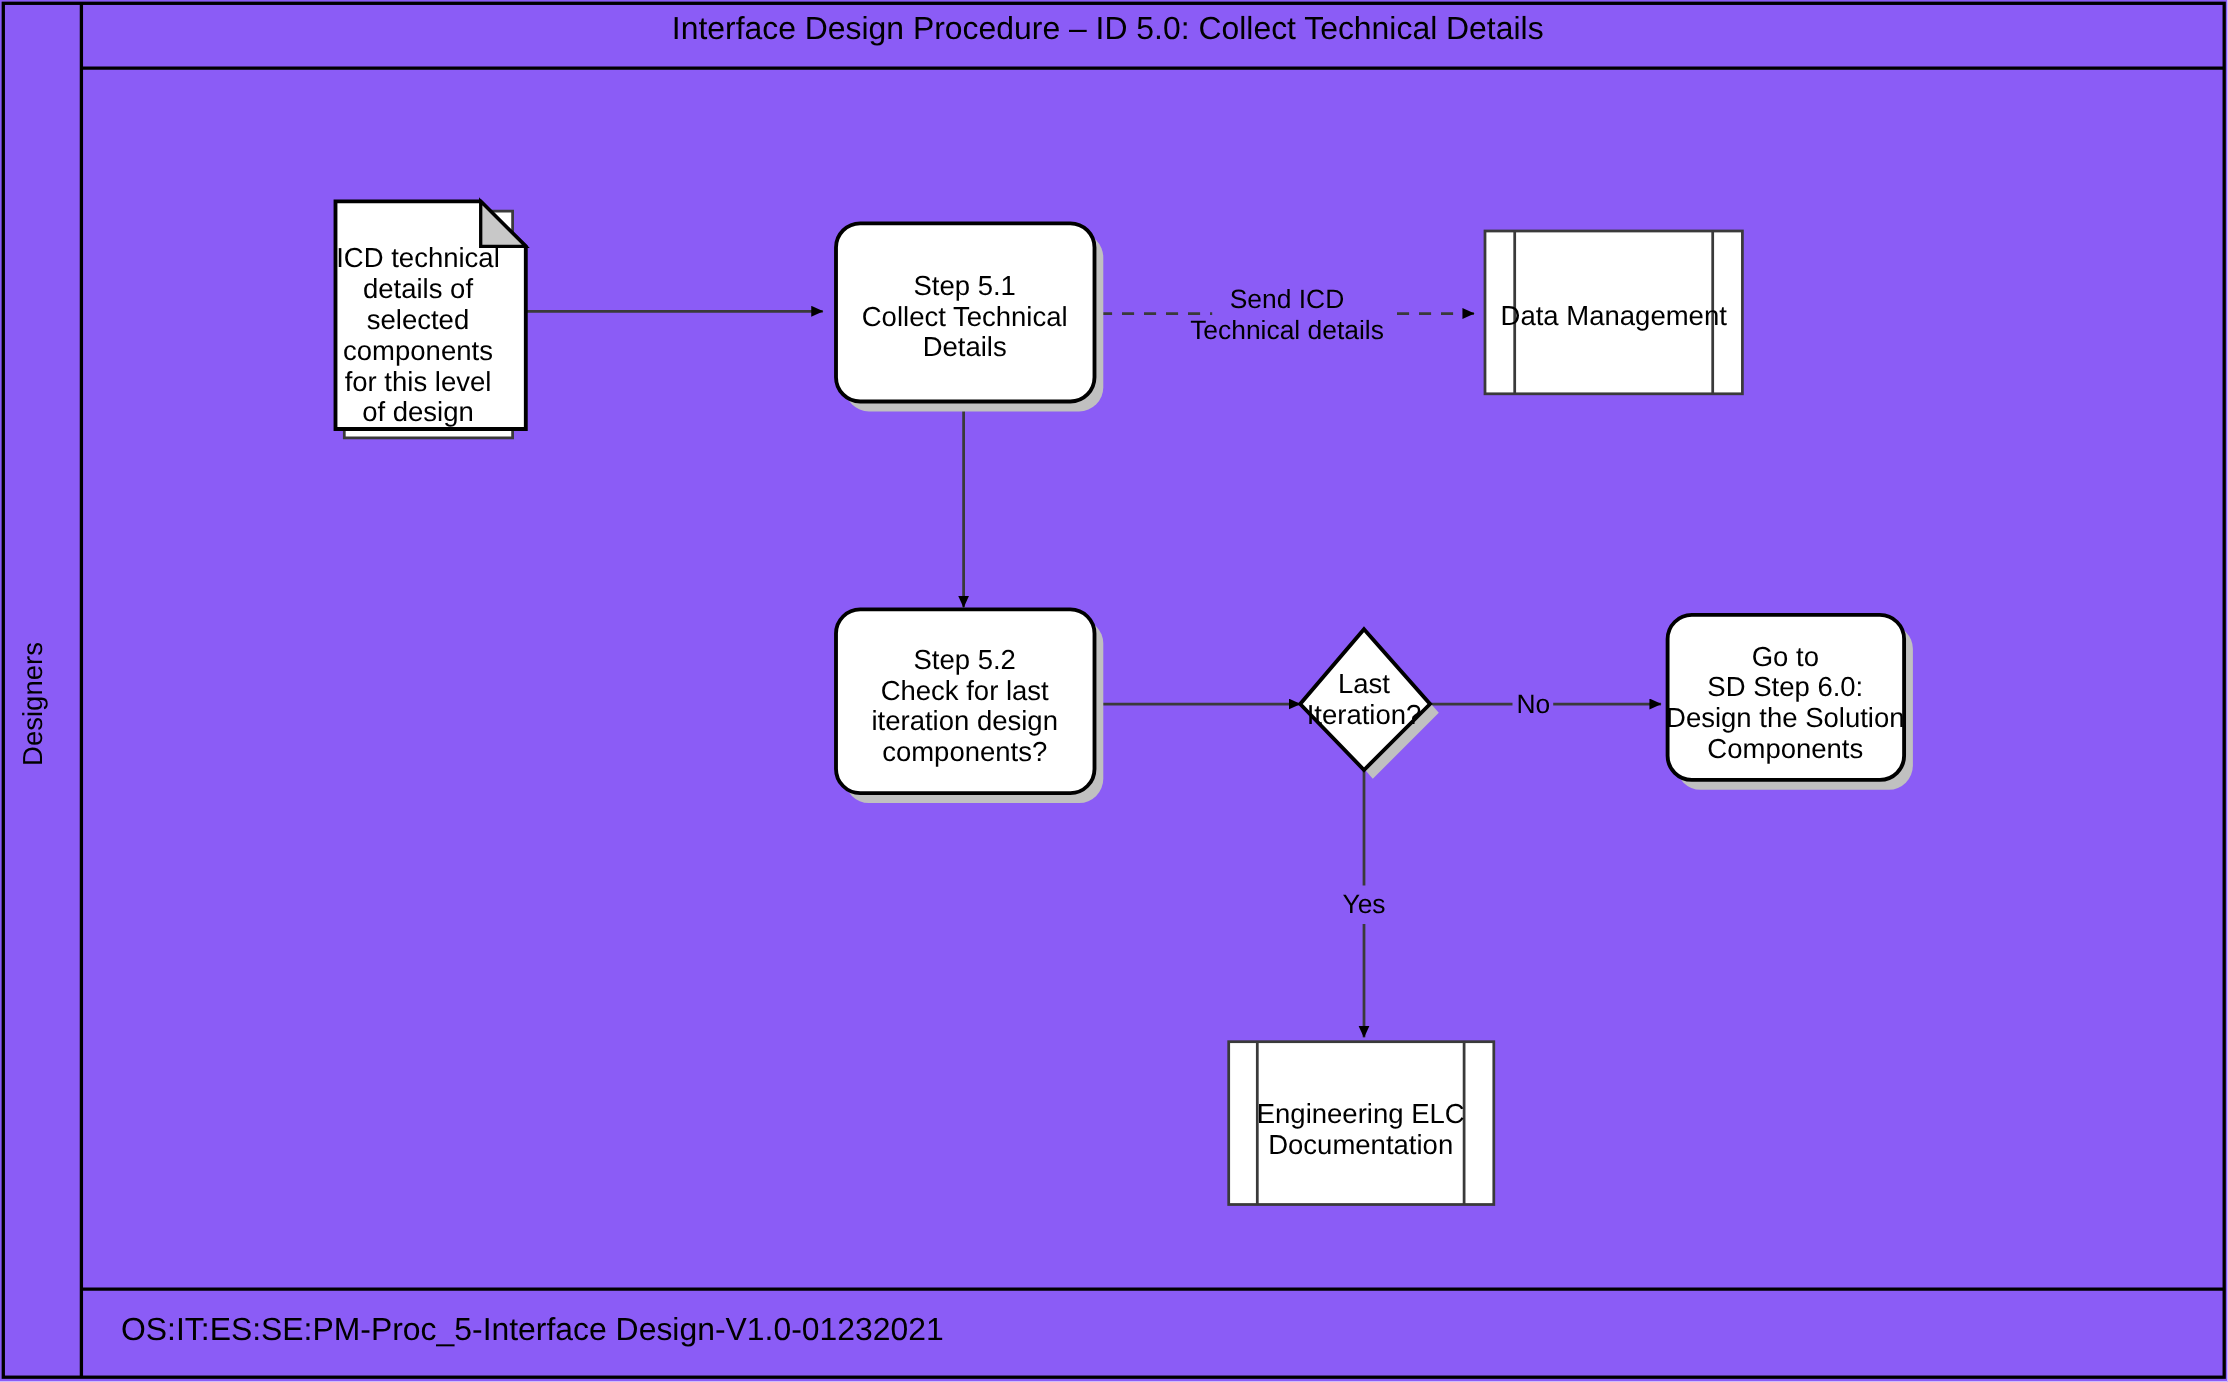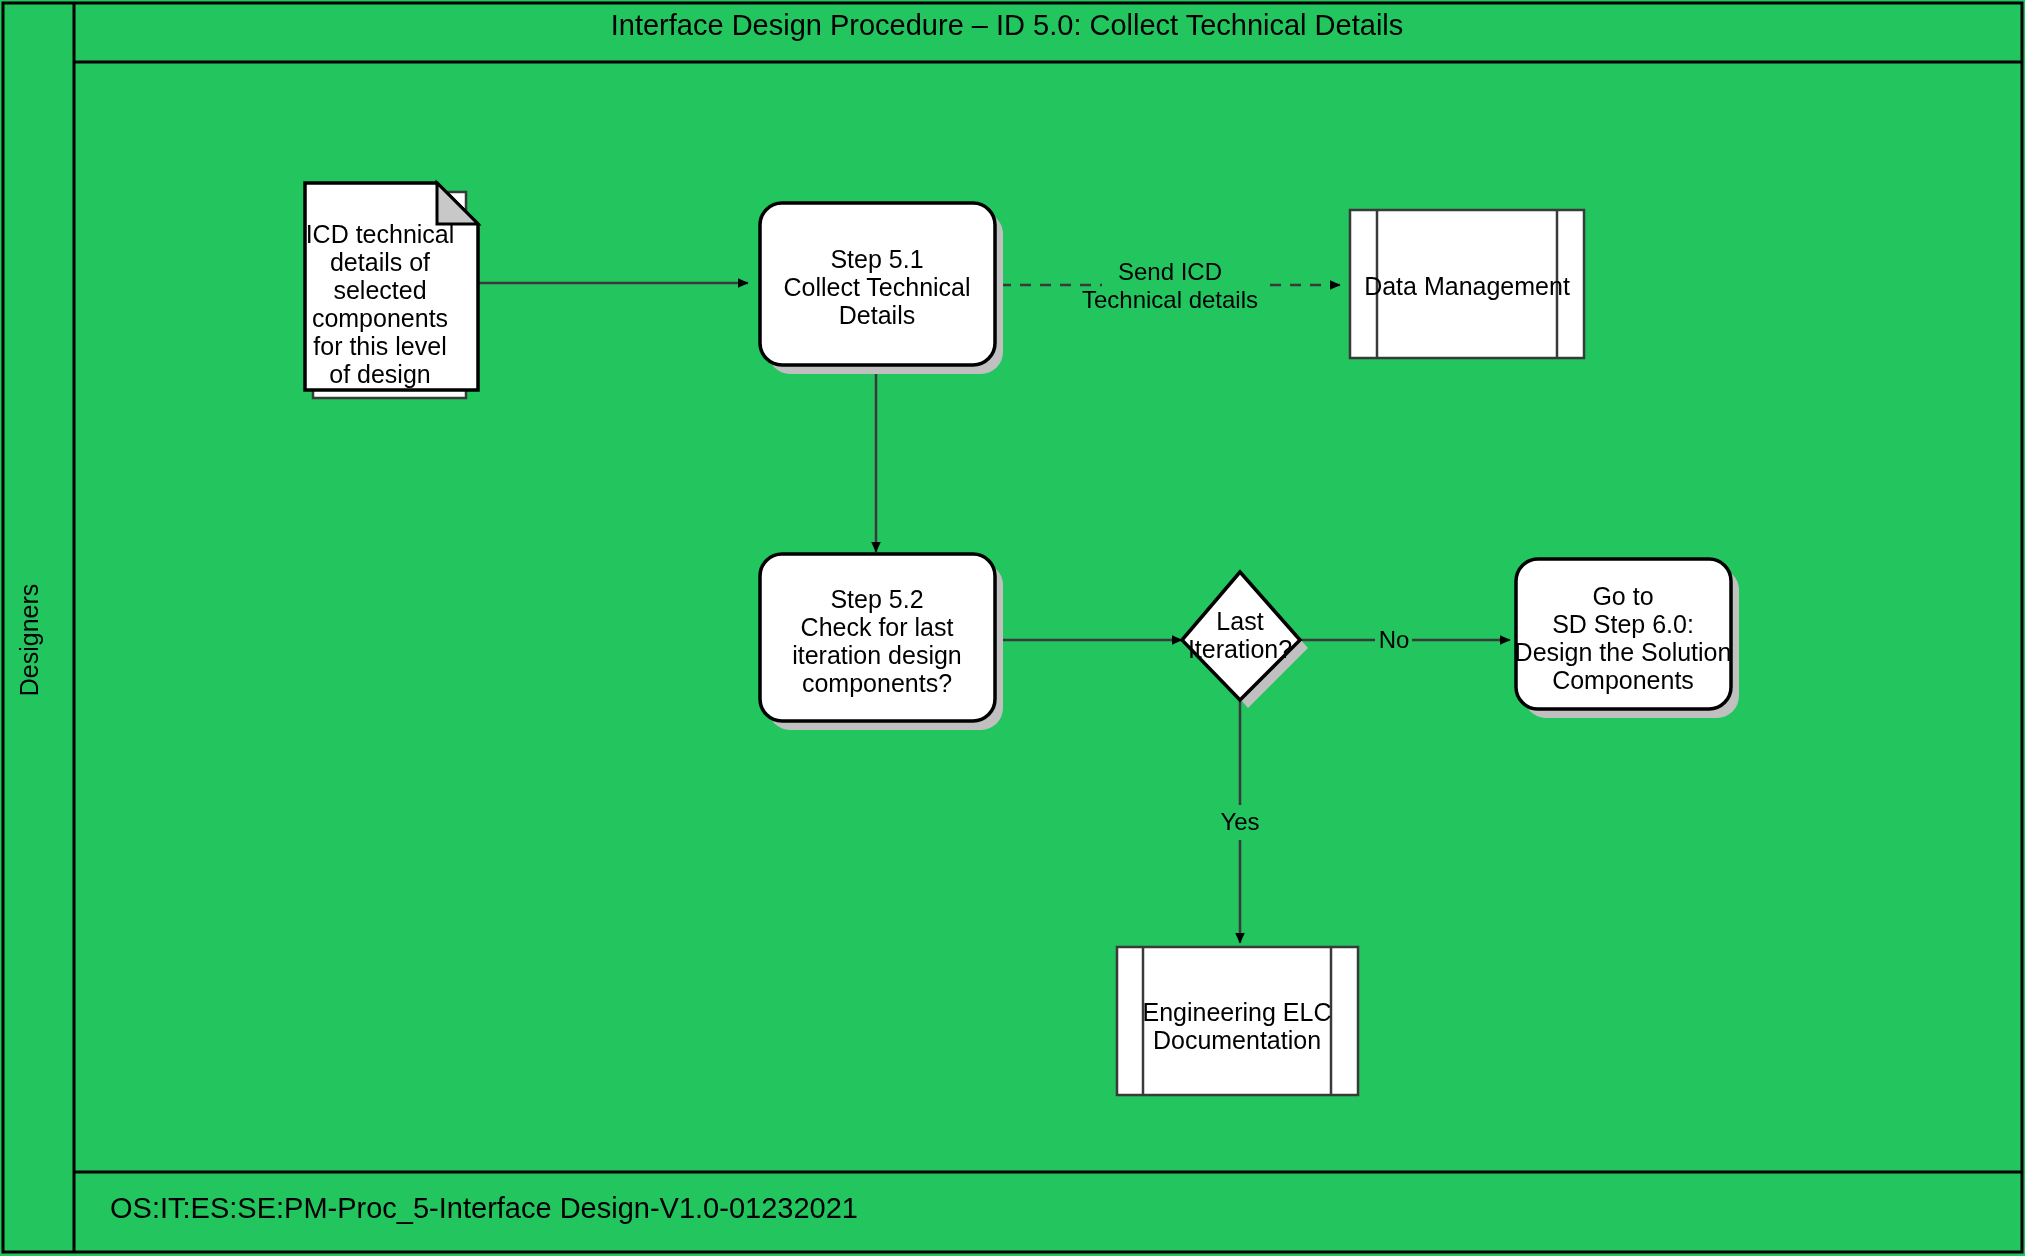--- a/index.html
+++ b/index.html
@@ -10,21 +10,21 @@
   body {
     width: 2025px;
     height: 1256px;
     font-family: "Liberation Sans", sans-serif;
     overflow: hidden;
   }
   #page {
     position: relative;
     width: 2025px;
     height: 1256px;
-    background: #22c55e;
+    background: #8b5cf6;
   }
   svg.diagram {
     position: absolute;
     left: 0;
     top: 0;
     width: 2025px;
     height: 1256px;
   }
   .shadow { fill: #c0c0c0; }
   text {

